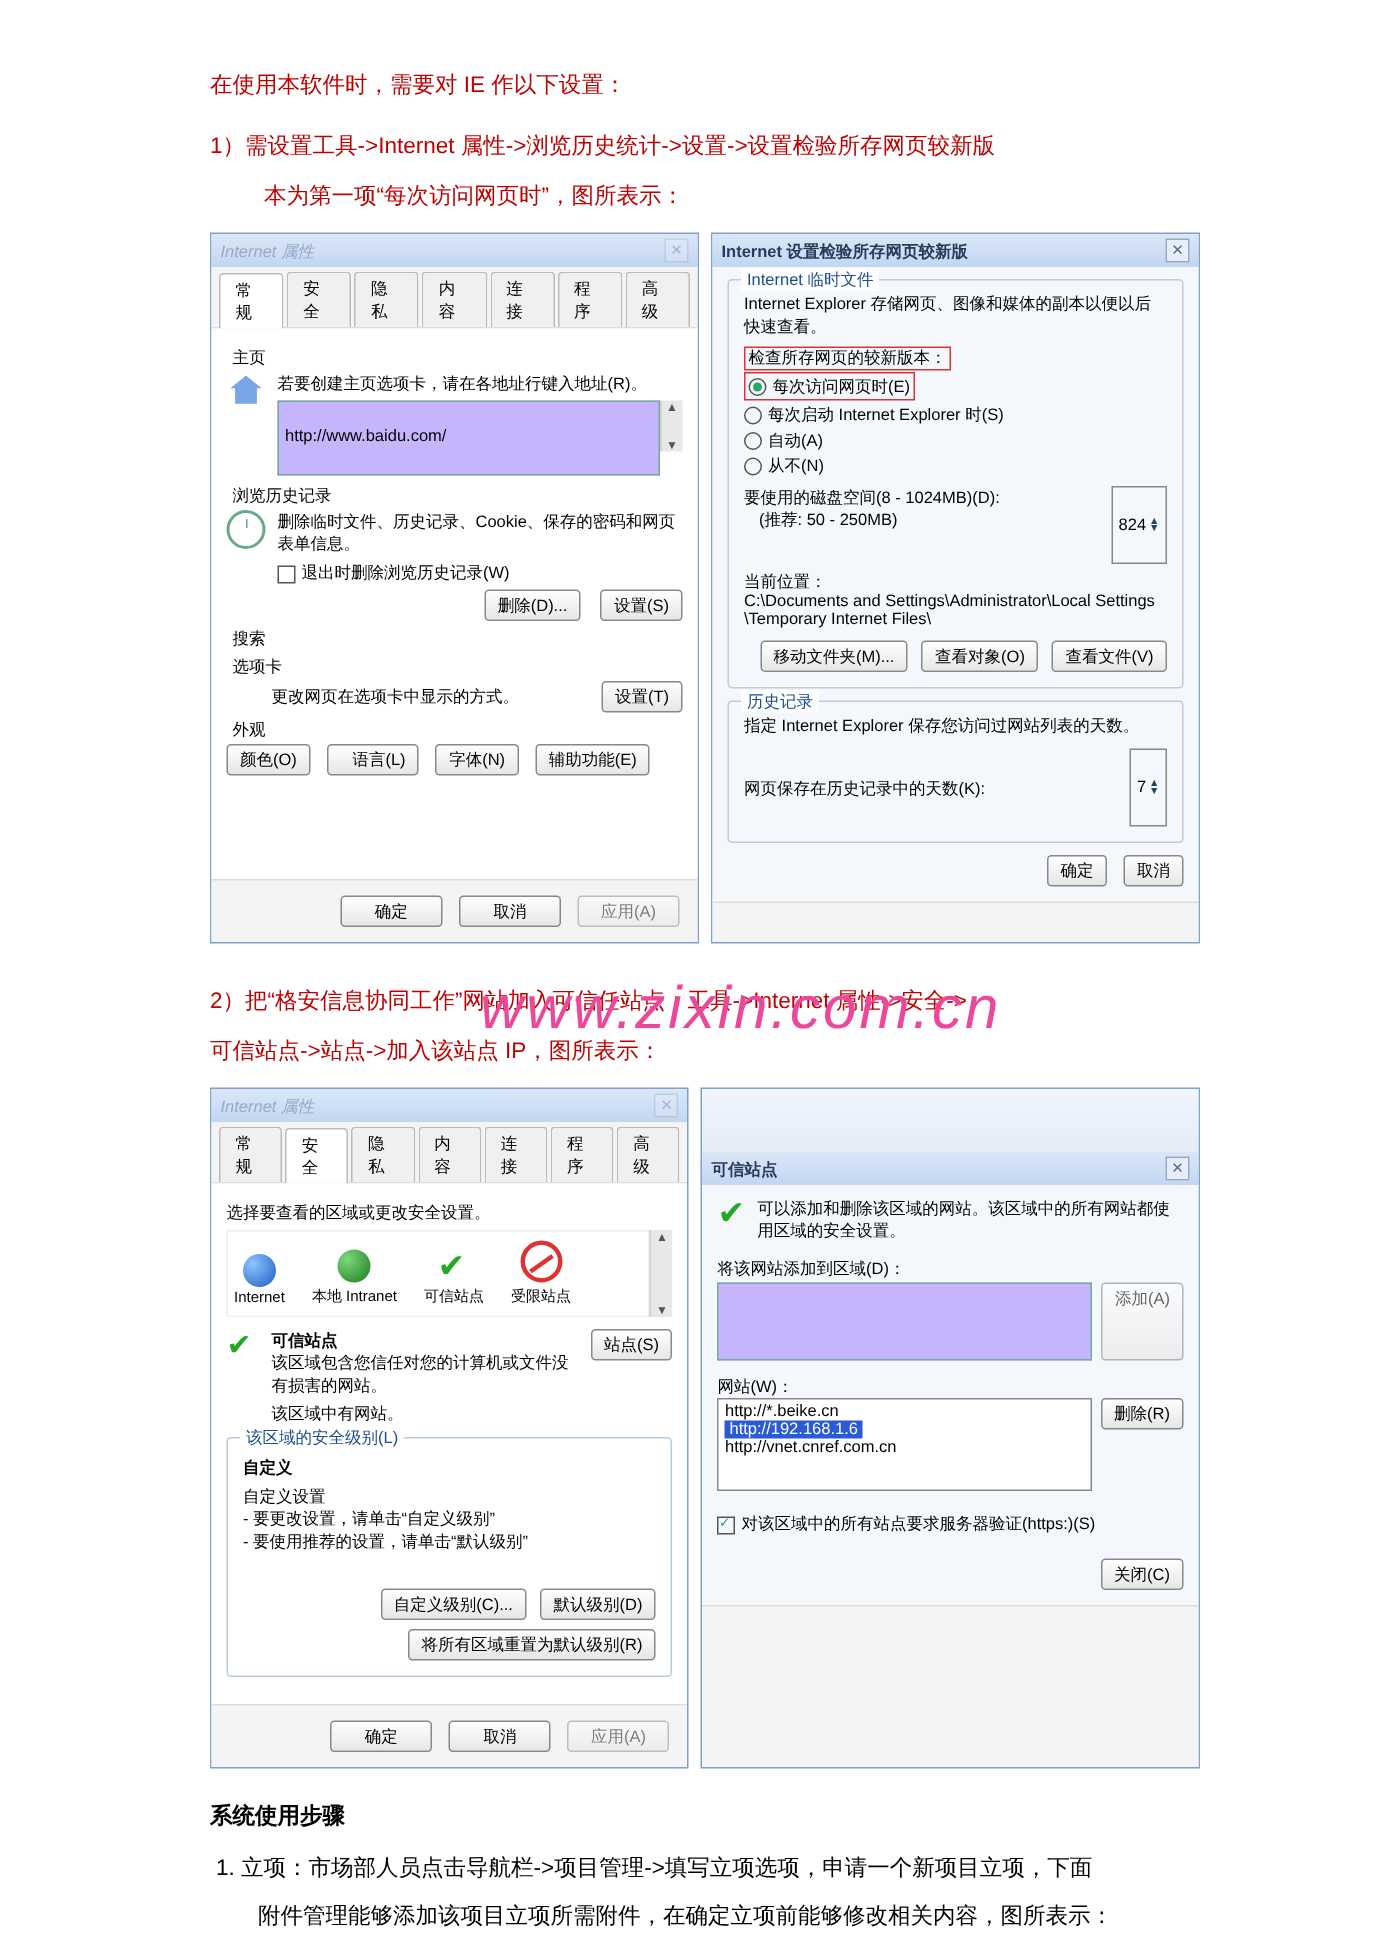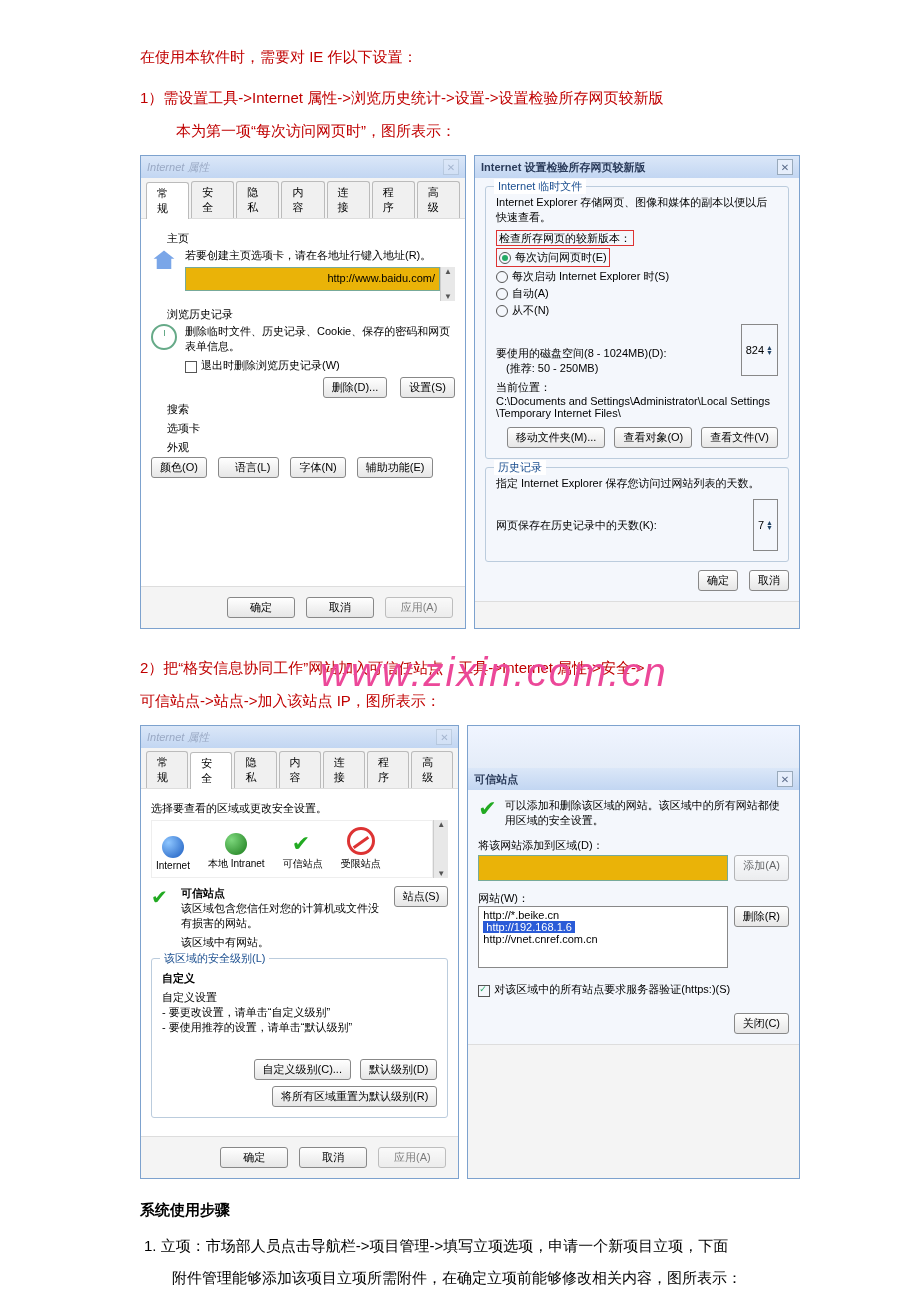--- a/index.html
+++ b/index.html
@@ -43,29 +43,29 @@
   .tabs {
     display:flex; gap:2px; padding: 3px 5px 0 5px; background:#f4f4f4;
     border-bottom:1px solid #ddd;
   }
   .tab {
     padding: 3px 10px; border:1px solid #bbb; border-bottom:none;
     background:#f0f0f0; border-radius:3px 3px 0 0; cursor:pointer;
   }
   .tab.active { background:#fff; position:relative; top:1px; }
   .pane { padding: 8px 10px 10px 10px; background:#fff; flex:1; }
-  .group-label { margin: 4px 0 2px 16px; }
+  .group-label { margin: 4px 0 2px 4px; }
   .win-btn {
     display:inline-block; padding:2px 8px; border:1px solid #888;
     border-radius:3px; background:linear-gradient(#fff,#e6e6e6);
     font-size:11px; cursor:pointer; white-space:nowrap;
   }
   .input-box {
-    border:1px solid #7a9; background:#eab308; padding:4px 4px;
-    display:block; width: 240px; height:14px;text-align:right;
+    border:1px solid #7a9; background:#c4b5fd; padding:17px 4px;
+    display:block; width: 240px; height:14px;
   }
   .btnrow { text-align:right; padding:10px 12px; background:#f4f4f4; border-top:1px solid #ddd; }
   .btnrow .win-btn { margin-left: 8px; min-width:50px; text-align:center; }
   .fieldset-ish { border:1px solid #bcd; border-radius:3px; padding:8px 10px 10px 10px; margin-bottom:8px; position:relative; }
   .fieldset-ish > .legend { position:absolute; top:-8px; left:8px; background:#fff; padding:0 4px; color:#1a4e8f; }
   .radio-row { display:flex; align-items:center; gap:4px; margin:2px 0; }
   .radio { width:10px; height:10px; border:1px solid #555; border-radius:50%; display:inline-block; position:relative; }
   .radio.sel::after { content:""; position:absolute; inset:2px; background:#2a6; border-radius:50%; }
   .chk { width:10px; height:10px; border:1px solid #555; display:inline-block; position:relative; top:1px; }
   .chk.sel::after { content:"✓"; position:absolute; font-size:9px; left:0; top:-2px; color:#2a6; }
@@ -152,20 +152,25 @@
           <div style="text-align:right; margin-top:4px;">
             <span class="win-btn">删除(D)...</span>
             <span class="win-btn" style="margin-left:10px;">设置(S)</span>
           </div>
         </div>
       </div>
 
       <div class="group-label">搜索</div>
 
       <div class="group-label">选项卡</div>
+      <div style="display:flex; gap:8px; align-items:center;">
+        <div style="width:22px;"></div>
+        <div style="flex:1;">更改网页在选项卡中显示的方式。</div>
+        <span class="win-btn">设置(T)</span>
+      </div>
 
       <div class="group-label">外观</div>
       <div>
         <span class="win-btn">颜色(O)</span>
         <span class="win-btn" style="margin-left:8px;padding-left:16px;">语言(L)</span>
         <span class="win-btn" style="margin-left:8px;">字体(N)</span>
         <span class="win-btn" style="margin-left:8px;">辅助功能(E)</span>
       </div>
     </div>
     <div class="btnrow">
@@ -199,21 +204,21 @@
             </div>
         <div class="radio-row">
               <span class="radio"></span>
               <span>自动(A)</span>
             </div>
         <div class="radio-row">
               <span class="radio"></span>
               <span>从不(N)</span>
             </div>
 
-        <div style="display:flex; justify-content:space-between; margin-top:6px; align-items:flex-end;">
+        <div style="display:flex; justify-content:space-between; margin-top:6px; align-items:flex-start;">
           <div>
             <div>要使用的磁盘空间(8 - 1024MB)(D):</div>
             <div style="padding-left:10px;">(推荐: 50 - 250MB)</div>
           </div>
           <span class="spinner">
             <span>824</span>
             <span class="arrows">
                   <span>▲</span>
                   <span>▼</span>
                 </span>

